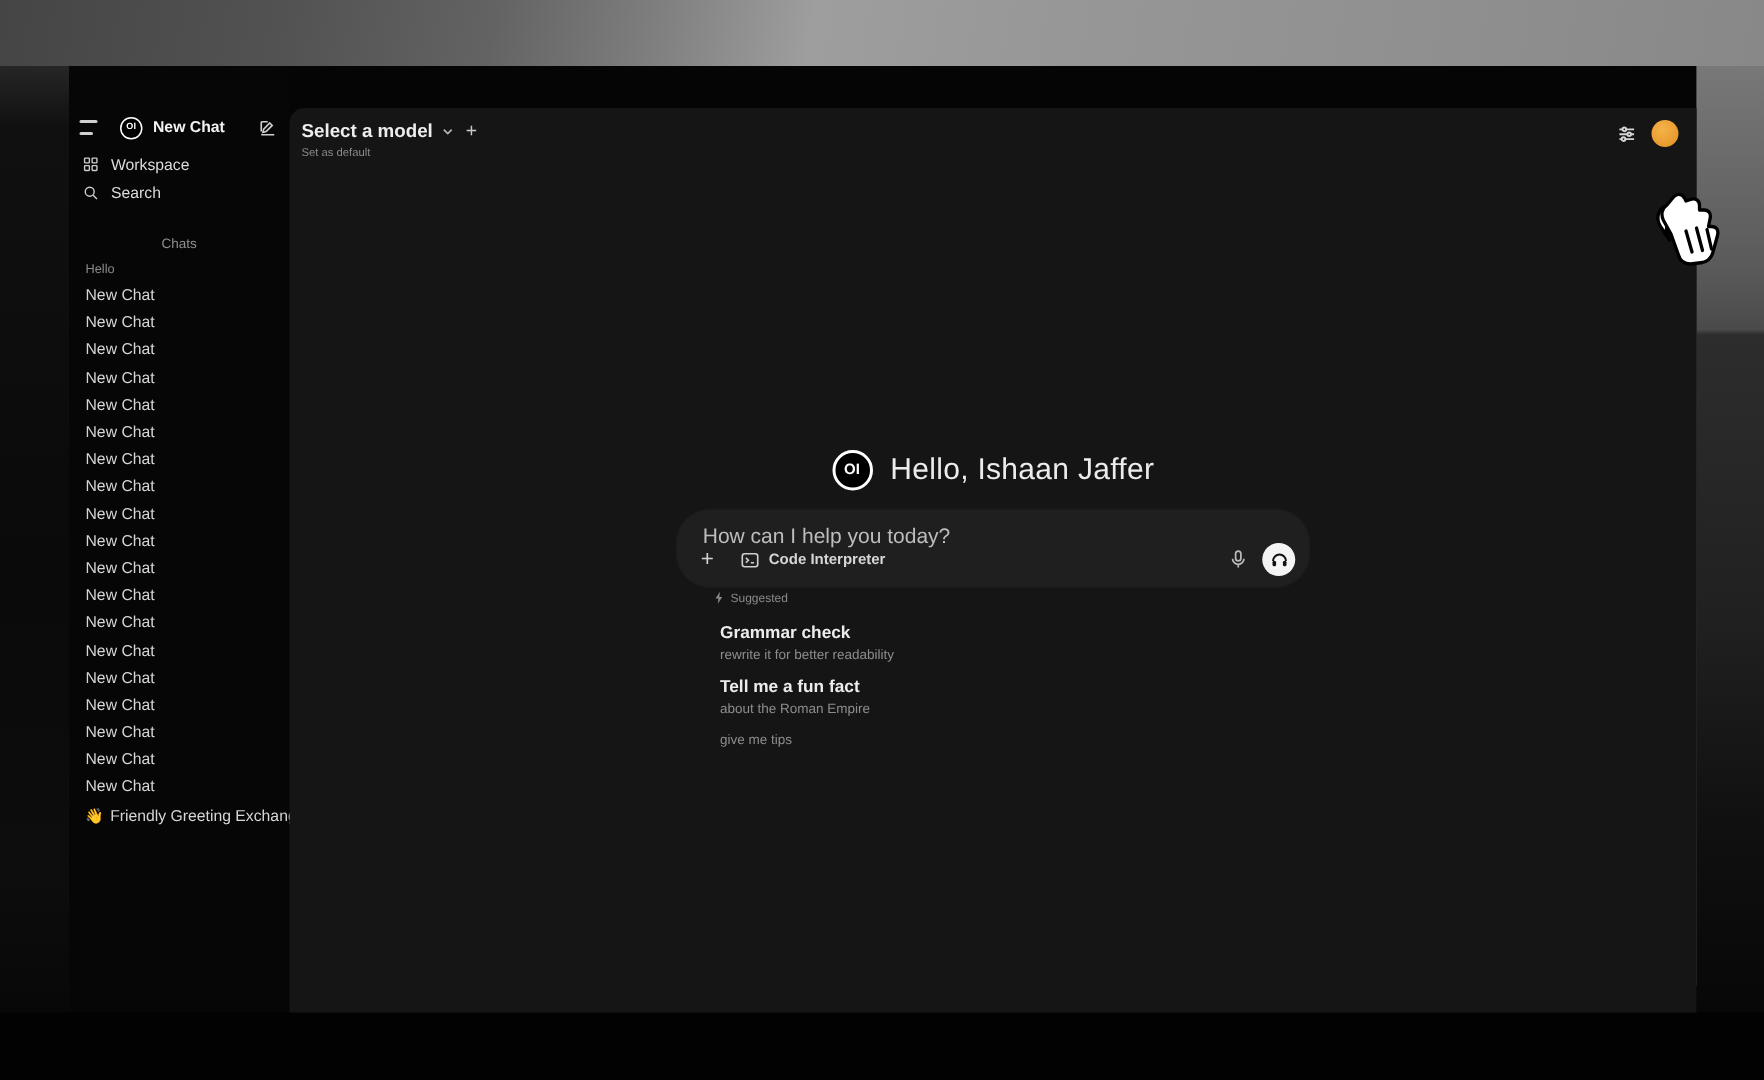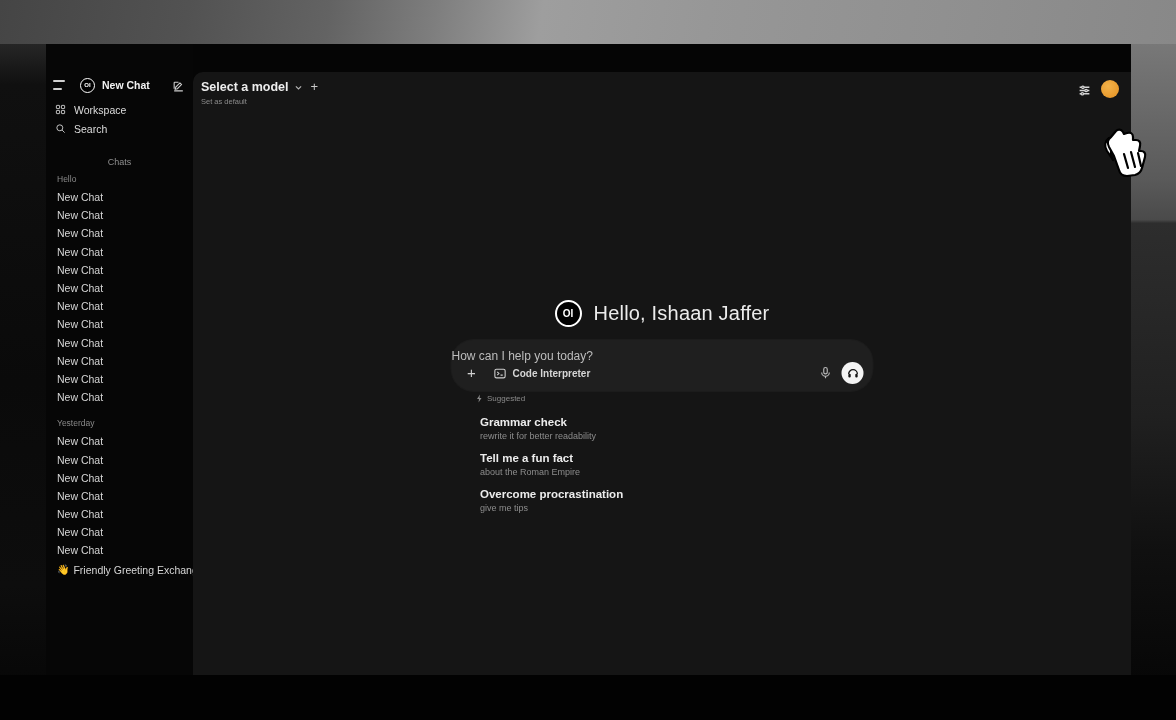--- a/index.html
+++ b/index.html
@@ -64,21 +64,21 @@
 
   .hello-row { position:absolute; left:0; top:256px; width:100%; display:flex;
     align-items:center; justify-content:center; gap:12px; z-index:2; }
   .hello-logo { width:27px; height:27px; border-radius:50%; background:#000; border:2px solid #fff;
     color:#fff; font-weight:bold; font-size:10px; display:flex; align-items:center; justify-content:center; }
   .hello-text { font-size:20px; font-weight:500; color:#ececec; letter-spacing:.2px; }
 
   .input-box { position:absolute; left:50%; transform:translateX(-50%); top:296px;
     width:421px; height:51px; background:#1f1f1f; border-radius:22px; z-index:2;
     box-shadow:0 0 0 1px rgba(255,255,255,0.03); }
-  .input-placeholder { position:absolute; left:0; top:9px; font-size:12px; color:#bdbdbd; }
+  .input-placeholder { position:absolute; left:17px; top:9px; font-size:14px; color:#bdbdbd; }
   .input-actions { position:absolute; left:0; right:0; bottom:7px; height:22px;
     display:flex; align-items:center; padding:0 9px 0 12px; }
   .plus-btn { width:16px; height:16px; color:#d0d0d0; font-size:15px; line-height:15px;
     text-align:center; cursor:pointer; }
   .ci-chip { display:flex; align-items:center; gap:6px; margin-left:14px; cursor:pointer; }
   .ci-chip svg { width:13px; height:13px; color:#cfcfcf; }
   .ci-chip .txt { font-size:10px; font-weight:bold; color:#d6d6d6; }
   .mic-btn { margin-left:auto; width:14px; height:16px; color:#b9b9b9; cursor:pointer; }
   .call-btn { width:22px; height:22px; border-radius:50%; background:#f4f4f4; margin-left:9px;
     display:flex; align-items:center; justify-content:center; cursor:pointer; }
@@ -156,21 +156,20 @@
           <div class="chat-item">New Chat</div>
           <div class="chat-item">New Chat</div>
           <div class="chat-item">New Chat</div>
           <div class="chat-item">New Chat</div>
           <div class="chat-item">New Chat</div>
           <div class="chat-item">New Chat</div>
           <div class="chat-item">New Chat</div>
           <div class="chat-item">New Chat</div>
         </div>
 
-      <div class="group-label" style="padding-top:12px;">Yesterday</div>
       <div>
 
       <div class="chat-item">New Chat</div>
           <div class="chat-item">New Chat</div>
           <div class="chat-item">New Chat</div>
           <div class="chat-item">New Chat</div>
           <div class="chat-item">New Chat</div>
           <div class="chat-item">New Chat</div>
           <div class="chat-item">New Chat</div>
         </div>
@@ -252,21 +251,20 @@
               <div class="title">Grammar check</div>
               <div class="sub">rewrite it for better readability</div>
             </div>
 
             <div class="suggest-item">
               <div class="title">Tell me a fun fact</div>
               <div class="sub">about the Roman Empire</div>
             </div>
 
             <div class="suggest-item">
-              <div class="title">Overcome procrastination</div>
               <div class="sub">give me tips</div>
             </div>
           </div>
       </div>
     </main>
   </div>
 
   <svg class="cursor" viewBox="0 0 62 60">
     <g stroke="#000" stroke-width="2.2" fill="#fff" stroke-linejoin="round" stroke-linecap="round">
       <path d="M10 10 C6 13 5 18 8 23 L14 32 C12 28 11 24 13 21 Z"></path>

